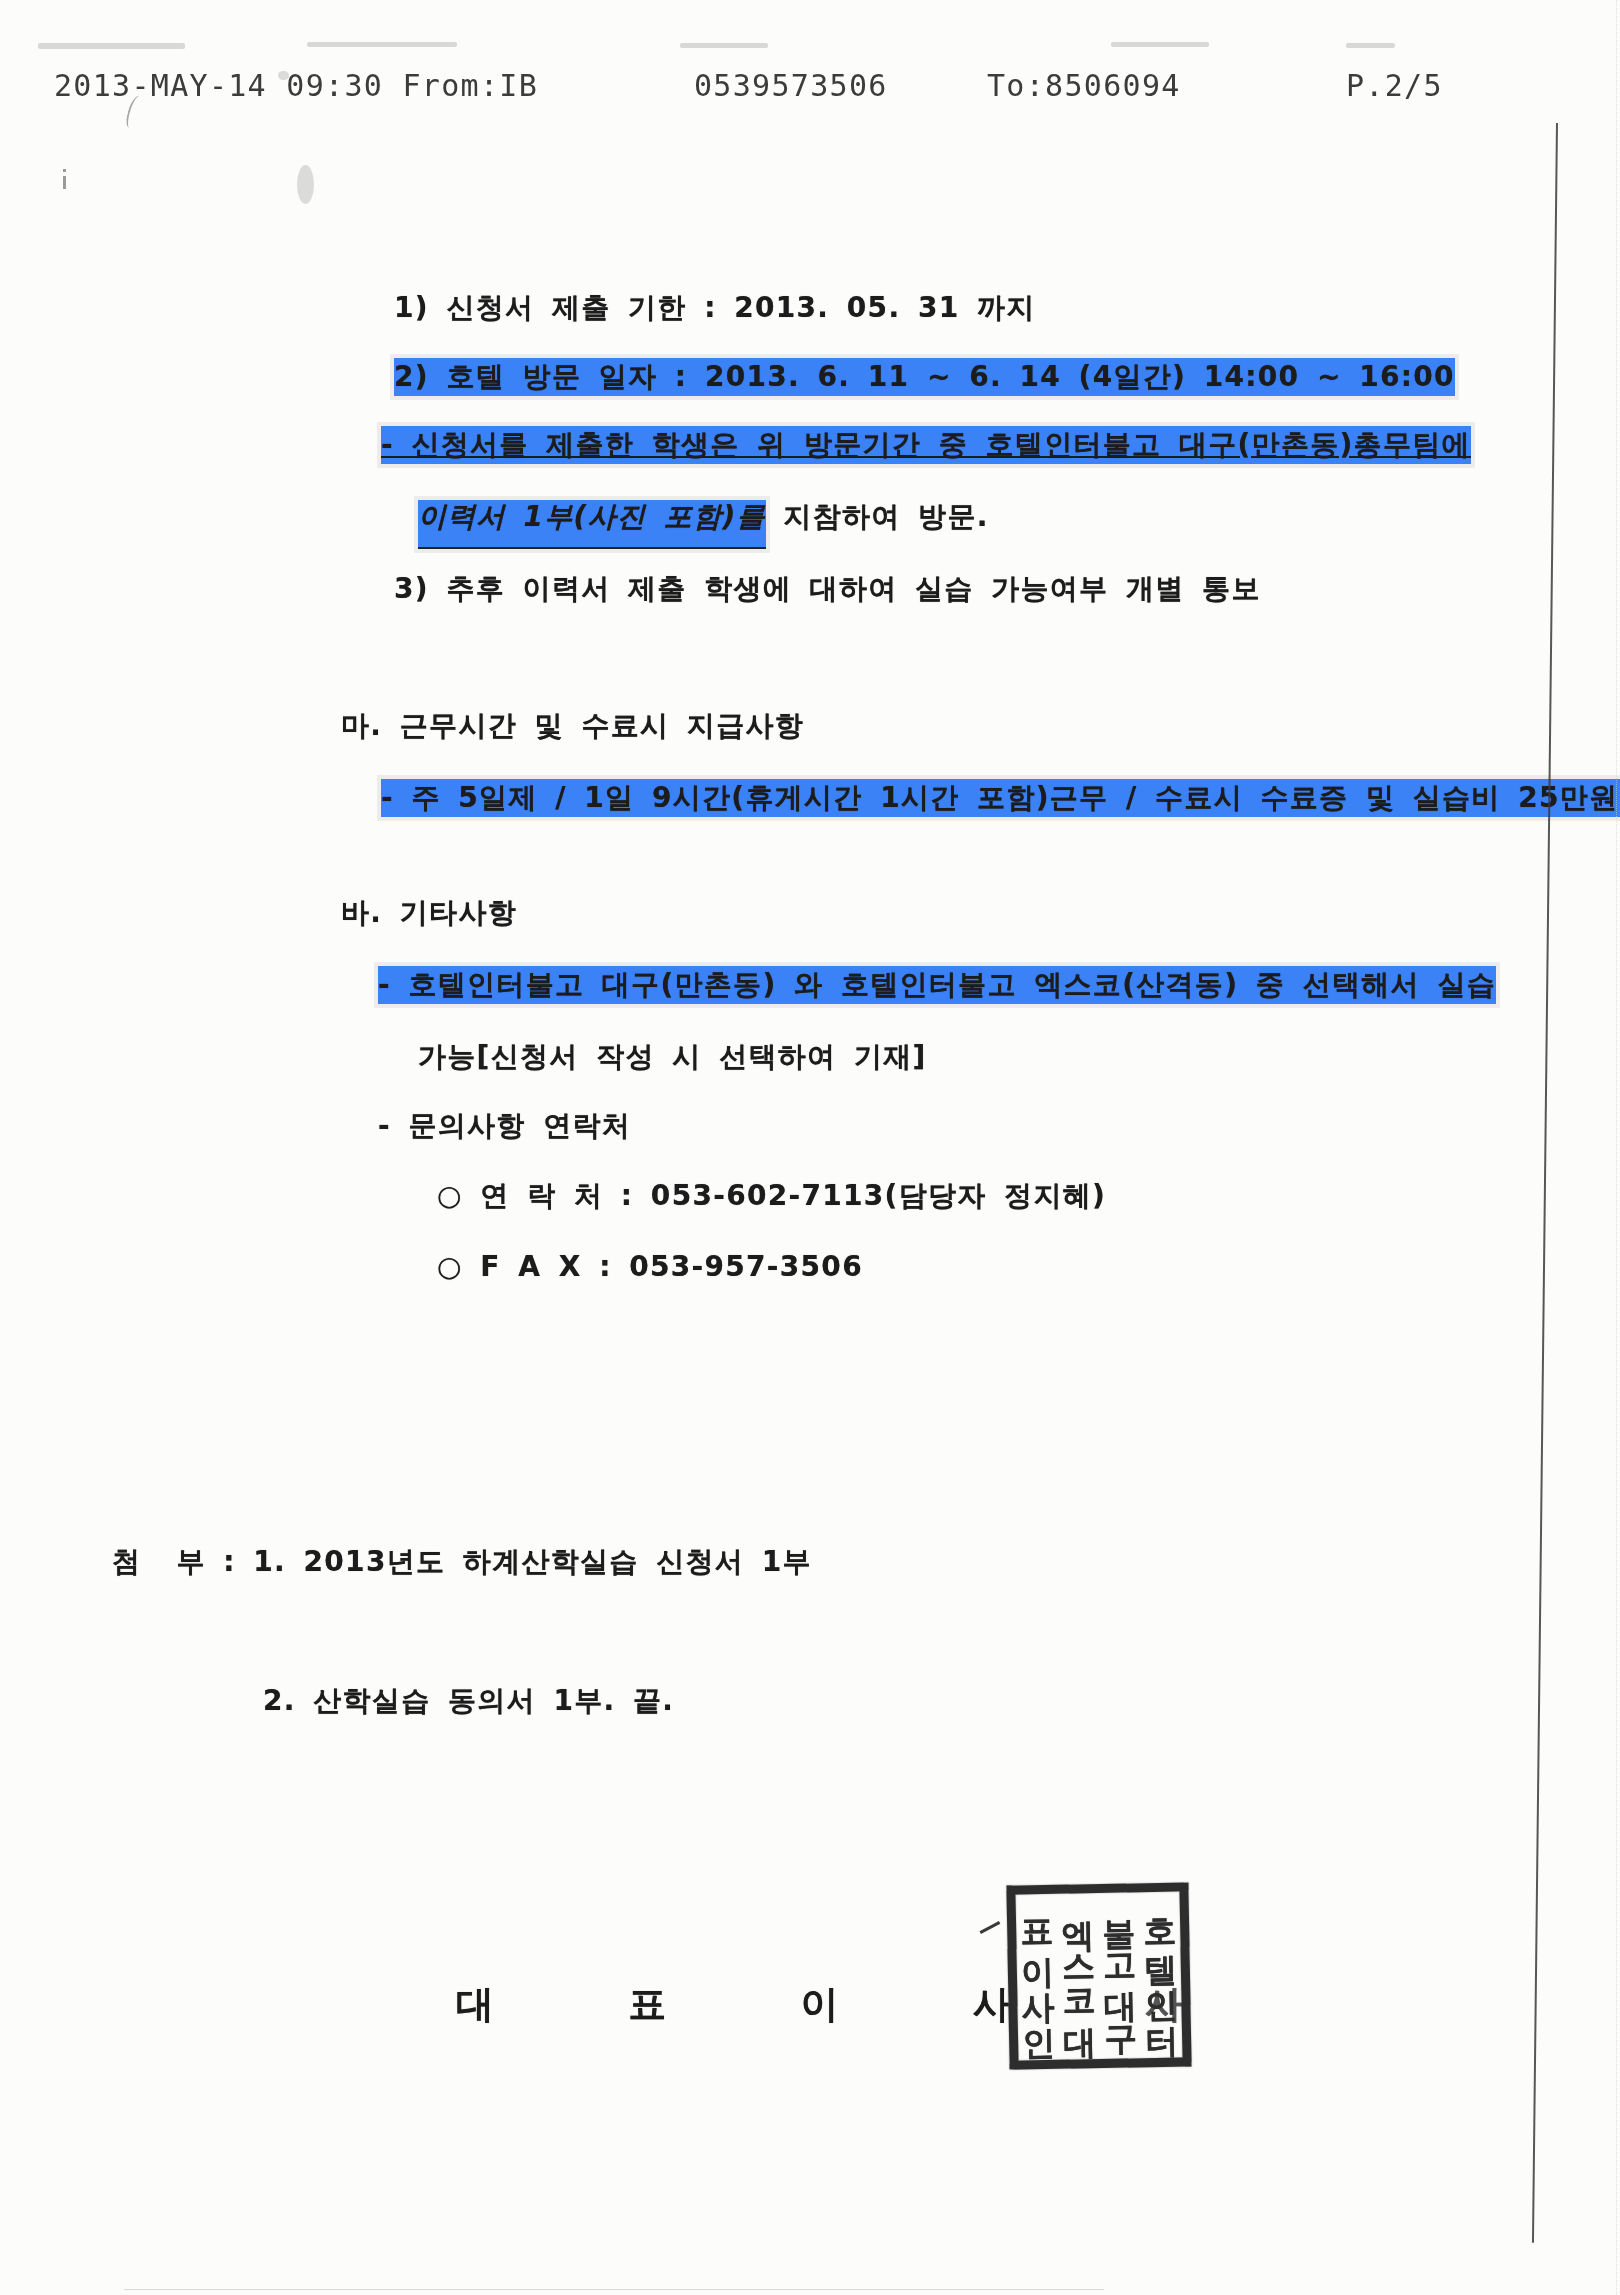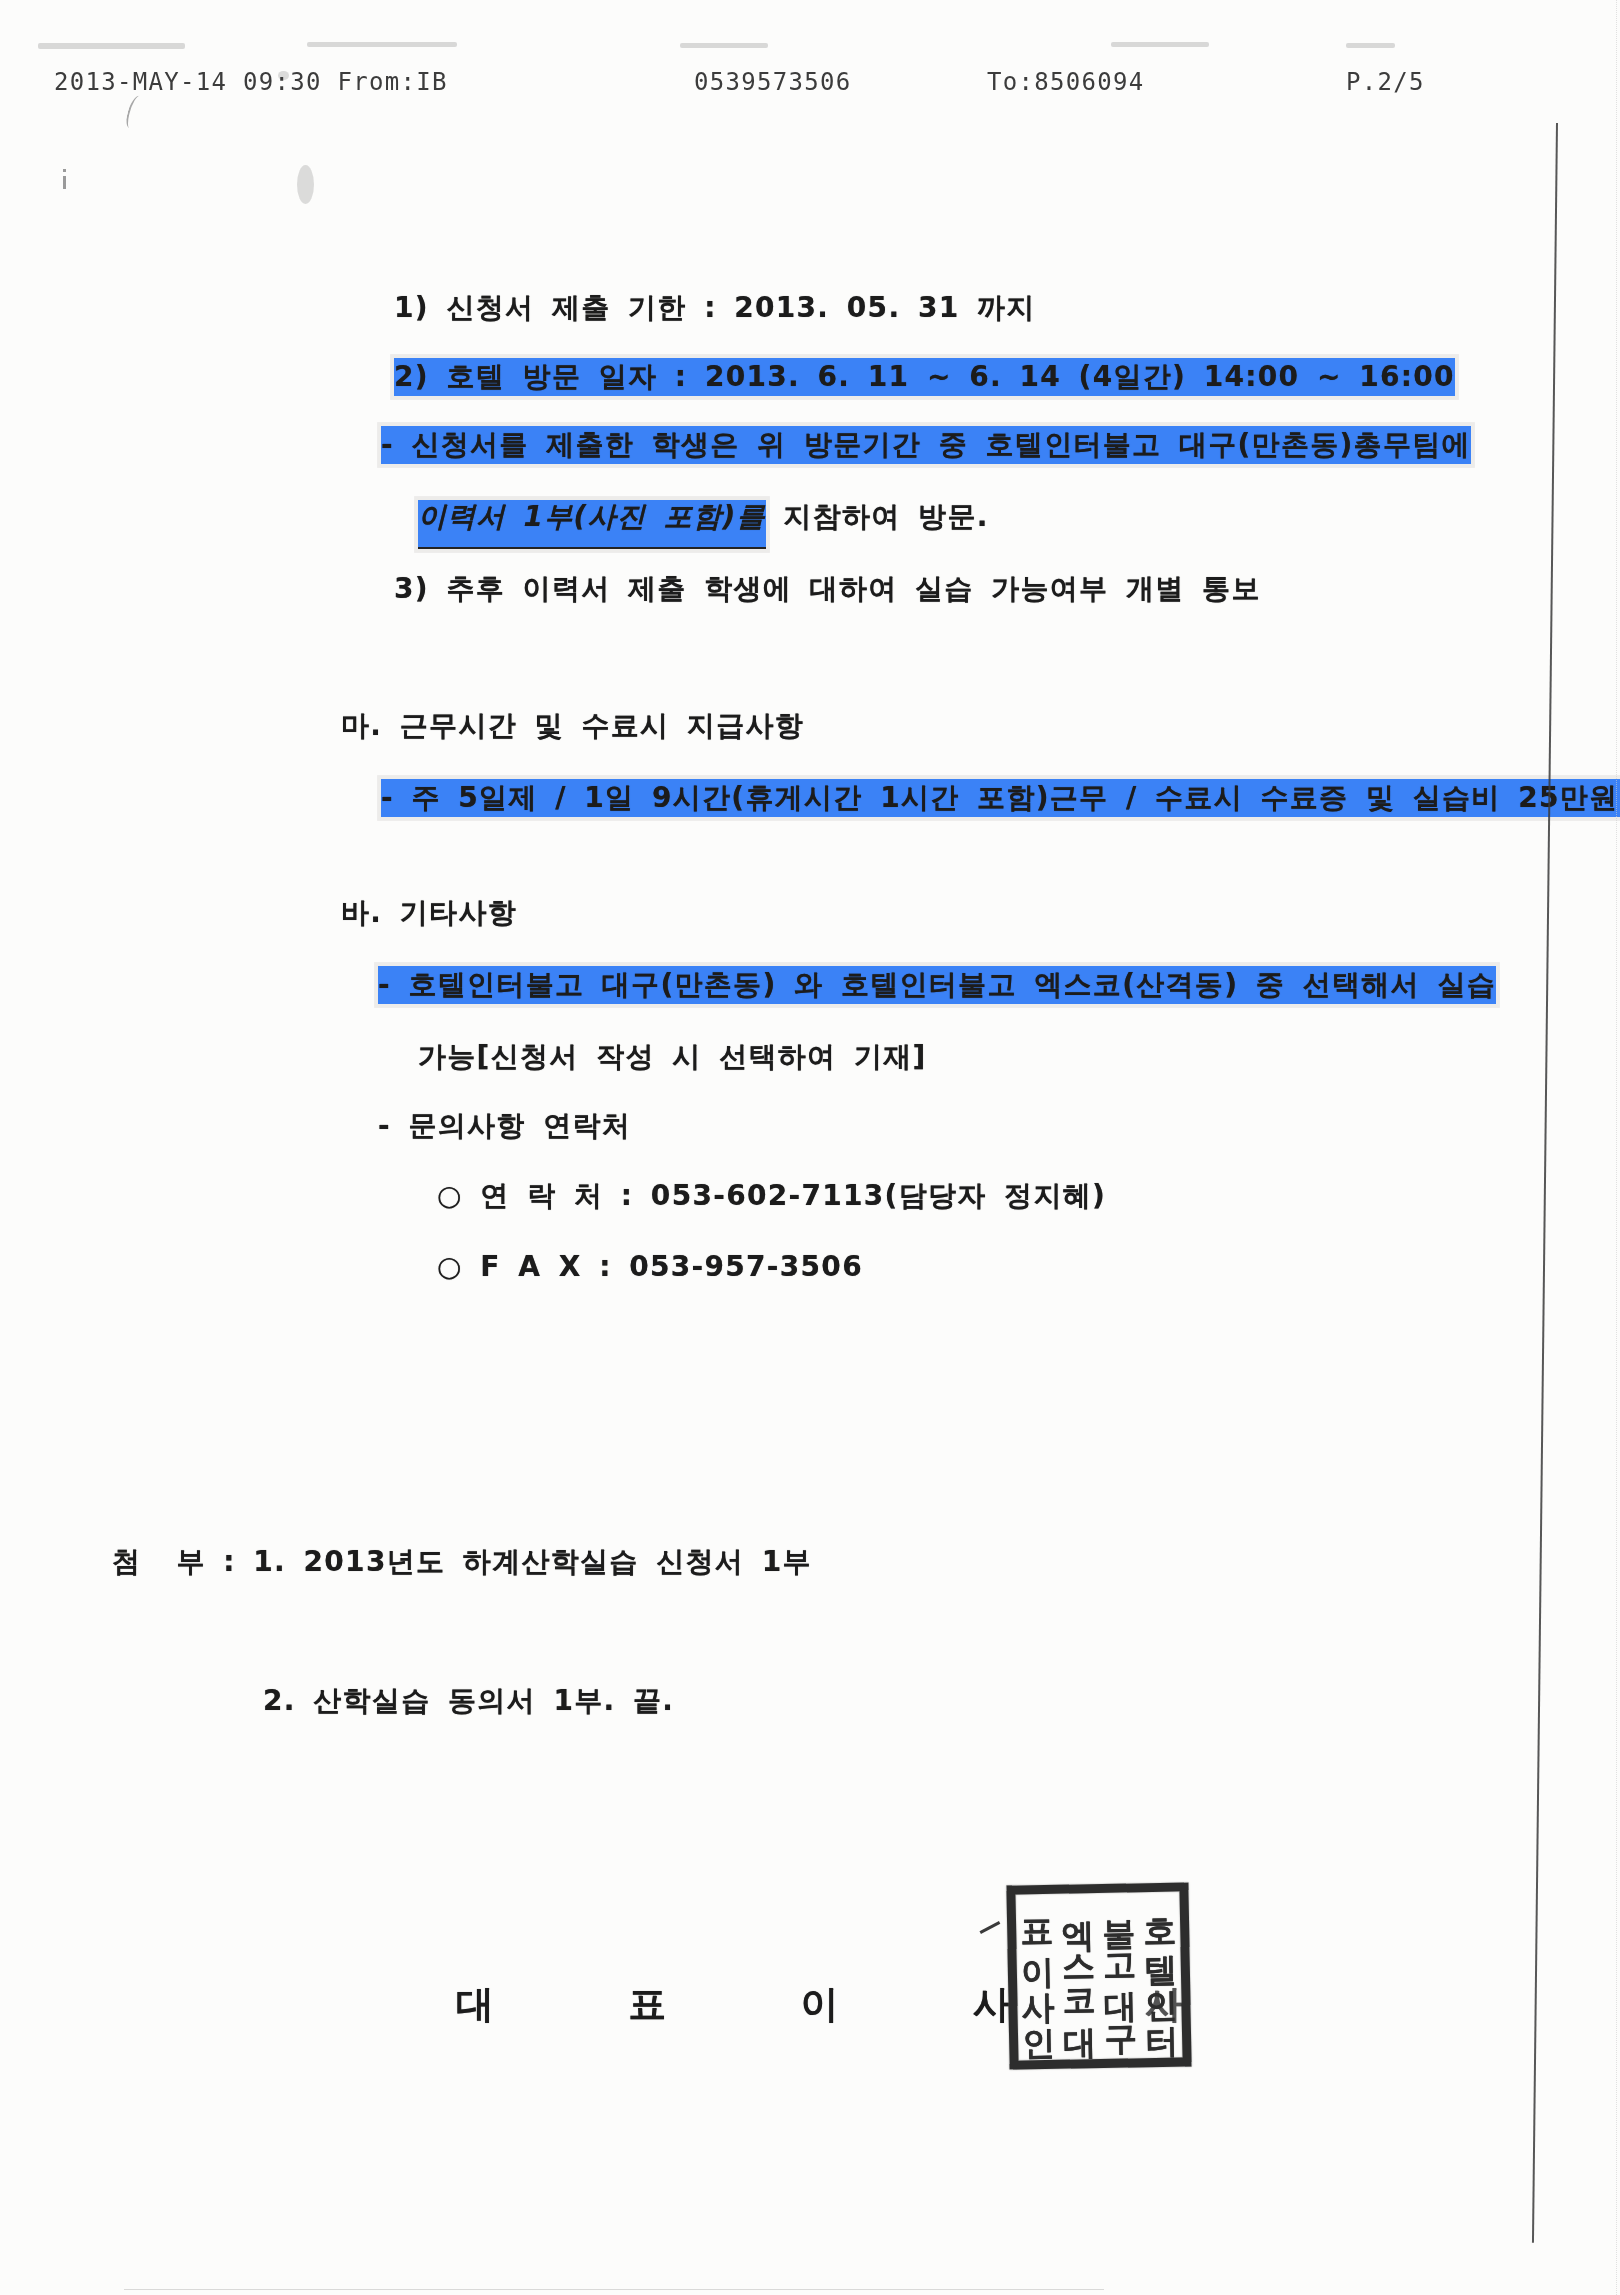--- a/index.html
+++ b/index.html
@@ -8,21 +8,21 @@
     width:1621px;height:2295px;
     background:#fcfcfb;
     overflow:hidden;
     font-family:"DejaVu Sans",sans-serif;
     color:#1f1f1f;
   }
   
   .fax-hdr{
     position:absolute;
     font-family:"DejaVu Sans Mono","Liberation Mono",monospace;
-    font-size:24px;
+    font-size:30px;
     letter-spacing:1.3px;
     color:#3c3c3c;
     white-space:pre;
   }
   
   .line{
     position:absolute;
     font-family:"DejaVu Sans",sans-serif;
     font-weight:700;
     font-size:28px;
@@ -107,21 +107,21 @@
   <div class="fax-hdr" style="left:694px;top:68px;">0539573506</div>
   <div class="fax-hdr" style="left:987px;top:68px;">To:8506094</div>
   <div class="fax-hdr" style="left:1346px;top:68px;">P.2/5</div>
 
   <div class="squiggle"></div>
   <div class="tick-i-dot"></div>
   <div class="tick-i-stem"></div>
 
   <div class="line" style="left:394px;top:289px;">1) 신청서 제출 기한 : 2013. 05. 31 까지</div>
   <div class="line hl" style="left:394px;top:358px;">2) 호텔 방문 일자 : 2013. 6. 11 ~ 6. 14 (4일간) 14:00 ~ 16:00</div>
-  <div class="line hl" style="left:381px;top:426px;">- 신청서를 제출한 학생은 위 방문기간 중 호텔인터불고 대구(만촌동)총무팀에</div>
+  <div class="line hl" style="left:381px;top:426px;text-decoration:underline;">- 신청서를 제출한 학생은 위 방문기간 중 호텔인터불고 대구(만촌동)총무팀에</div>
   <div class="line" style="left:418px;top:498px;"><span class="ul hl">이력서 1부(사진 포함)를</span><span> 지참하여 방문.</span></div>
   <div class="line" style="left:394px;top:570px;">3) 추후 이력서 제출 학생에 대하여 실습 가능여부 개별 통보</div>
 
   <div class="line" style="left:341px;top:707px;">마. 근무시간 및 수료시 지급사항</div>
   <div class="line hl" style="left:381px;top:779px;">- 주 5일제 / 1일 9시간(휴게시간 1시간 포함)근무 / 수료시 수료증 및 실습비 25만원 지급</div>
 
   <div class="line" style="left:341px;top:894px;">바. 기타사항</div>
   <div class="line hl" style="left:378px;top:966px;text-align:center;">- 호텔인터불고 대구(만촌동) 와 호텔인터불고 엑스코(산격동) 중 선택해서 실습</div>
   <div class="line" style="left:418px;top:1038px;">가능[신청서 작성 시 선택하여 기재]</div>
   <div class="line" style="left:378px;top:1107px;">- 문의사항 연락처</div>

